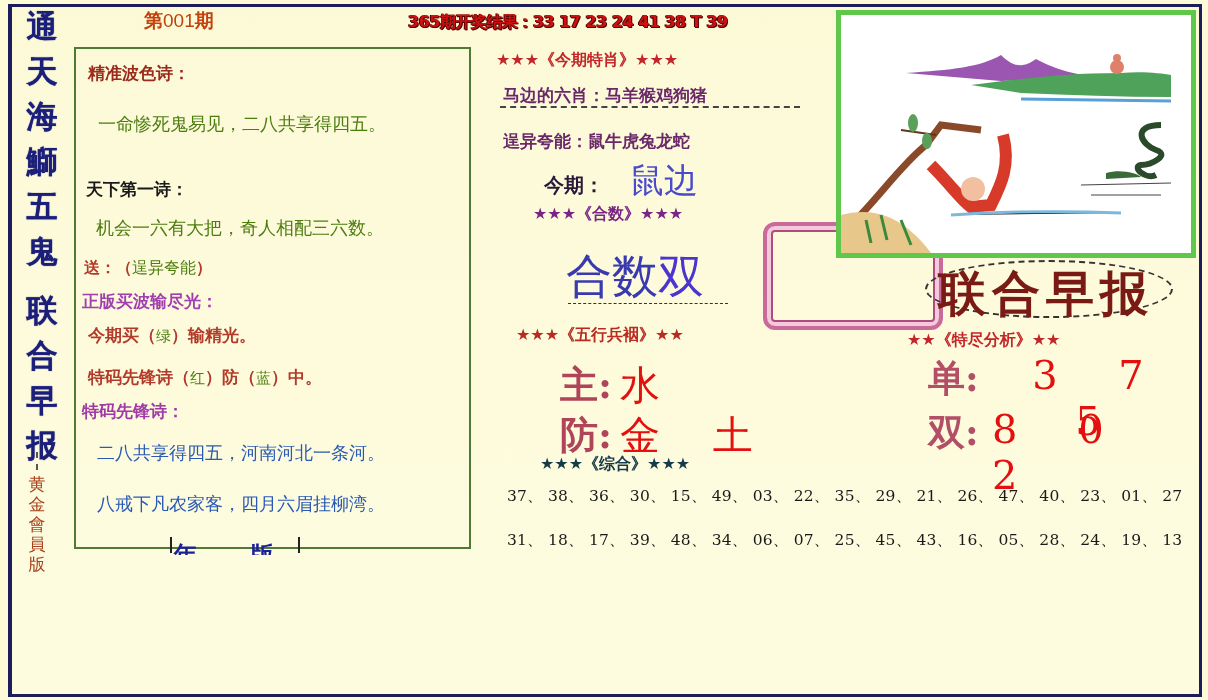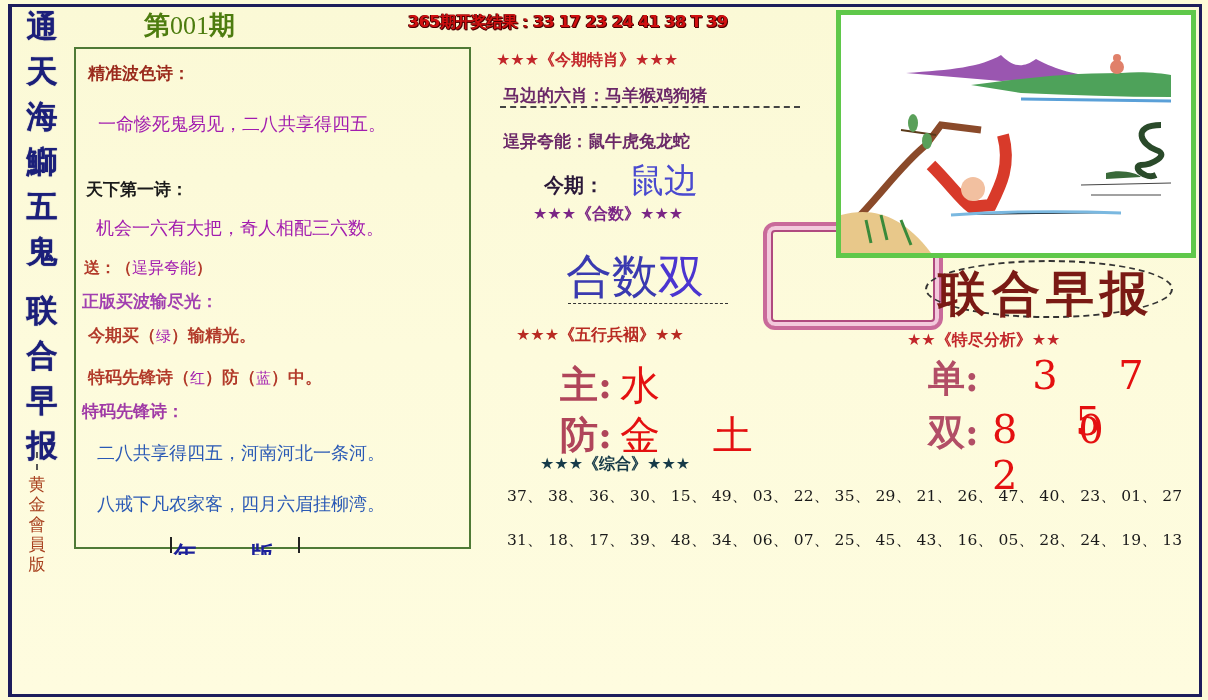--- a/index.html
+++ b/index.html
@@ -18,39 +18,39 @@
     display: block; text-align: center; font-family: "DejaVu Sans", sans-serif;
     font-weight: bold; font-size: 31px; color: #1b1f7a; line-height: 45px;
     text-shadow: 0 0 1px #1b1f7a;
   }
   .vtitle .gap { height: 14px; }
   .vsub { position: absolute; left: 26px; top: 452px; width: 22px; }
   .vsub .dash { display:block; width: 2px; height: 18px; margin: 0 auto 4px; border-left: 2px dashed #555; }
   .vsub .ch { display:block; font-family: "DejaVu Sans", sans-serif; font-size: 17px; color: #a8411f; line-height: 20px; text-align:center; }
 
   .issue {
-    position: absolute; left: 144px; top: 8px; font-size: 26px; color: #4d7c0f;
-    font-family: Liberation Serif, serif; font-weight: bold; letter-spacing: 0px;
+    position: absolute; left: 144px; top: 8px; font-size: 19px; color: #c2410c;
+    font-family: Liberation Sans, sans-serif; font-weight: bold; letter-spacing: 0px;
   }
   .issue .num { font-weight: normal; }
 
   .result {
     position: absolute; left: 408px; top: 12px; font-family: "DejaVu Sans", sans-serif;
     font-weight: bold; font-size: 16px; color: #d01010; letter-spacing: -0.5px;
     text-shadow: 1px 1px 0 #4a0000, -1px 0 0 #4a0000, 0 1px 0 #4a0000;
   }
 
   
   .leftbox {
     position: absolute; left: 74px; top: 47px; width: 397px; height: 502px;
     border: 2px solid #4f7a36; border-top: 2px solid #4f7a36;
   }
   .lb-heading { position: absolute; font-family: "DejaVu Sans", sans-serif; font-weight: bold; font-size: 17px; }
   .lb-line { position: absolute; font-family: "DejaVu Sans", sans-serif; font-size: 18px; white-space: nowrap; }
-  .red { color: #a21caf; text-align: center; }
+  .red { color: #4d7c0f; text-align: center; }
   .darkred { color: #9a2a1c; }
   .darktext { color: #1a1a1a; }
   .purple { color: #a13fb0; }
   .bluepoem { color: #2a59b5; }
   .boldred { font-weight: bold; color: #b23a2a; }
 
   .bottom-tag {
     position: absolute; left: 150px; top: 537px; width: 170px; height: 18px;
     overflow: hidden; font-family: "DejaVu Sans", sans-serif; font-weight: bold; font-size: 24px; color: #1b1f9a;
     text-align: center; letter-spacing: 22px; line-height: 36px;

